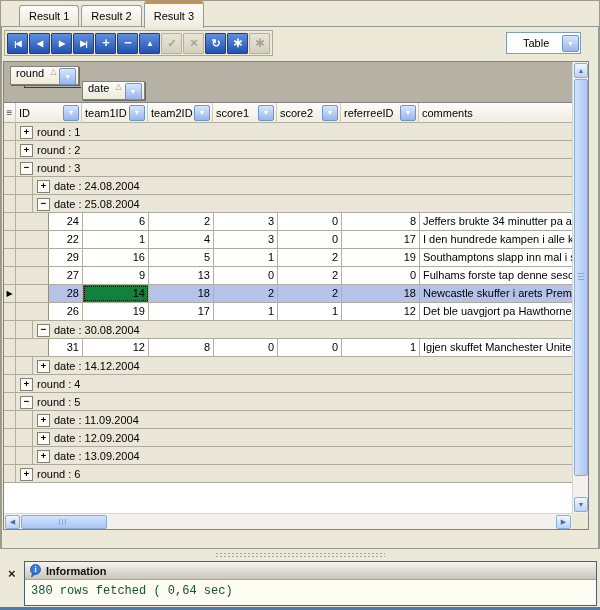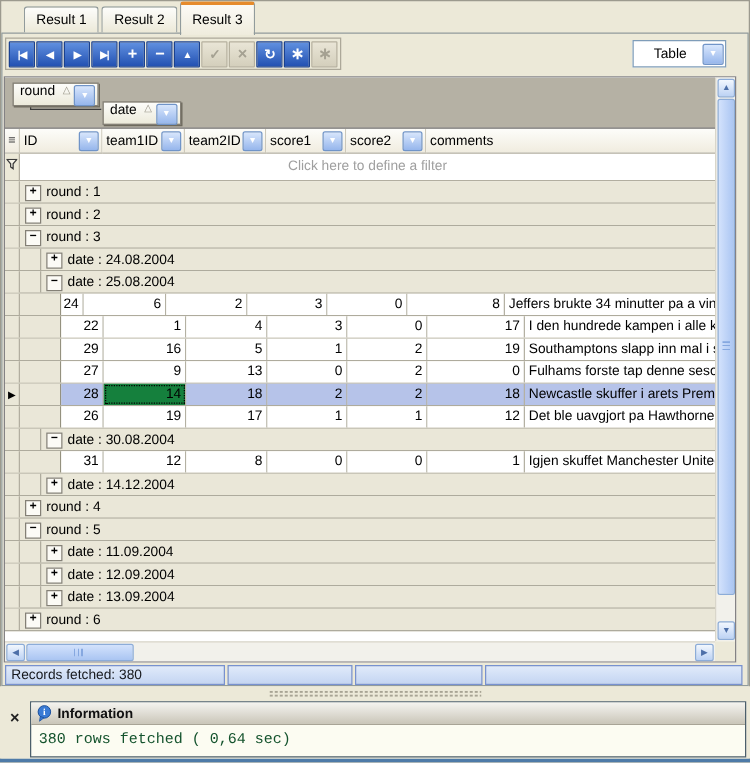--- a/index.html
+++ b/index.html
@@ -261,32 +261,28 @@
             <span class="blue-arrow">▼</span>
           </div>
           <div class="hcell" style="width: 64px;">
             <span class="lbl">score1</span>
             <span class="blue-arrow">▼</span>
           </div>
           <div class="hcell" style="width: 64px;">
             <span class="lbl">score2</span>
             <span class="blue-arrow">▼</span>
           </div>
+          <div class="hcell" style="width: 78px;">
+            <span class="lbl">referreeID</span>
+            <span class="blue-arrow">▼</span>
+          </div>
           <div class="hcell last">
             <span class="lbl">comments</span>
           </div>
         </div>
-      <div id="filter-row">
-        <div id="filter-funnel">
-          <svg width="9" height="9" viewBox="0 0 9 9">
-            <path d="M0.5 0.5 H8.5 L5.5 4 V8 L3.5 6.5 V4 Z" fill="#f4f2e6" stroke="#3c3c3c"></path>
-          </svg>
-        </div>
-        <div id="filter-text">Click here to define a filter</div>
-      </div>
       <div id="rows">
           <div class="grow">
             <div class="ind"></div>
             <div class="exp">+</div>
             <div class="glabel">round : 1</div>
           </div>
           <div class="grow">
             <div class="ind"></div>
             <div class="exp">+</div>
             <div class="glabel">round : 2</div>
@@ -304,21 +300,21 @@
           </div>
           <div class="grow">
             <div class="ind"></div>
             <div class="spacer2"></div>
             <div class="exp">−</div>
             <div class="glabel">date : 25.08.2004</div>
           </div>
           <div class="drow">
             <div class="ind"></div>
             <div class="indent"></div>
-            <div class="dcell" style="width: 18px;">24</div>
+            <div class="dcell" style="width: 34px;">24</div>
             <div class="dcell" style="width: 66px;">6</div>
             <div class="dcell" style="width: 65px;">2</div>
             <div class="dcell" style="width: 64px;">3</div>
             <div class="dcell" style="width: 64px;">0</div>
             <div class="dcell" style="width: 78px;">8</div>
             <div class="dcell comment">Jeffers brukte 34 minutter pa a vinne</div>
           </div>
           <div class="drow">
             <div class="ind"></div>
             <div class="indent"></div>
@@ -445,26 +441,20 @@
     <div id="hscroll">
       <div class="sb-btn" id="hs-left">◀</div>
       <div id="hs-thumb">
           <div class="grip"></div>
         </div>
       <div class="sb-btn" id="hs-right">▶</div>
     </div>
     <div id="sb-corner"></div>
   </div>
 
-  <div id="status-bar">
-      <div class="spanel" style="width: 176px;">Records fetched: 380</div>
-      <div class="spanel" style="width: 100px;"></div>
-      <div class="spanel" style="width: 102px;"></div>
-      <div class="spanel" style="flex: 1 1 0%;"></div>
-    </div>
 </div>
 
 <div id="splitter">
   <div class="grip"></div>
 </div>
 
 <div id="info-area">
   <div id="info-close">×</div>
   <div id="info-panel">
     <div id="info-header">

